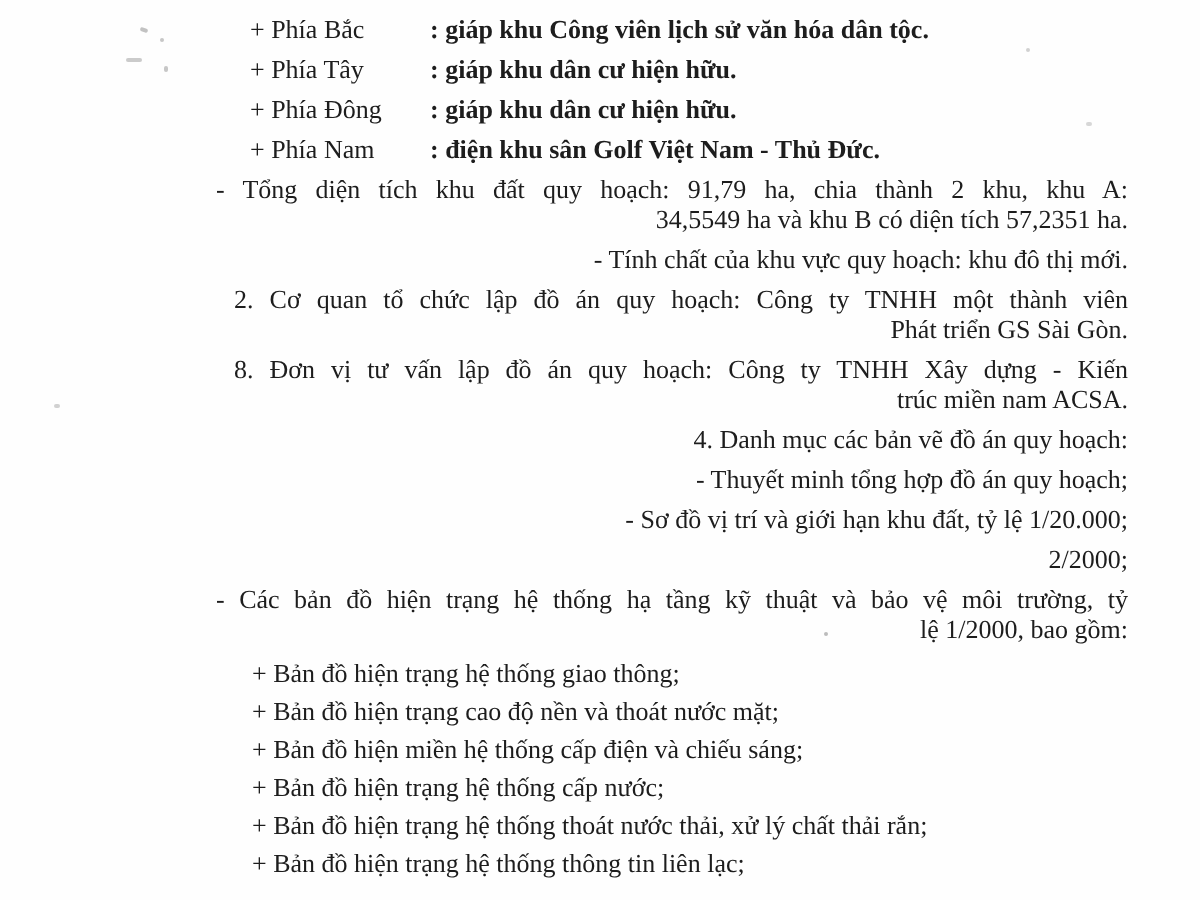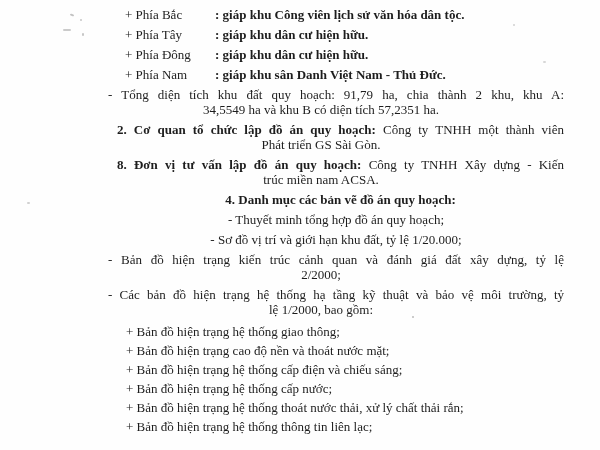--- a/index.html
+++ b/index.html
@@ -19,25 +19,25 @@
     top: 5px;
     width: 486px;
   }
   
   .b-list { margin-bottom: 2px; }
   .b-row { display: flex; line-height: 20px; }
   .b-label { margin-left: 47px; width: 90px; flex: 0 0 auto; }
   .b-value { flex: 1; font-weight: bold; }
   
   .para { margin: 0 0 5px 0; }
-  .line { line-height: 15px; text-align: center; }
+  .line { line-height: 15px; text-align: right; }
   .jfull { text-align: justify; text-align-last: justify; text-justify: inter-word; }
   .indent-dash { text-indent: 30px; }
   .indent-num  { text-indent: 39px; }
-  b { font-weight: bold; margin-top: 16px; }
+  b { font-weight: normal; margin-top: 16px; }
   
   .plus-list { margin: 0; }
   .plus-item { line-height: 19px; margin-left: 48px; }
   
   .speck { position: absolute; background: #8f8f8f; border-radius: 1px; }
 </style>
 </head>
 <body>
 
 <div class="page">
@@ -51,29 +51,32 @@
       <div class="b-row">
         <span class="b-label">+ Phía Tây</span>
         <span class="b-value">: giáp khu dân cư hiện hữu.</span>
       </div>
       <div class="b-row">
         <span class="b-label">+ Phía Đông</span>
         <span class="b-value">: giáp khu dân cư hiện hữu.</span>
       </div>
       <div class="b-row">
         <span class="b-label">+ Phía Nam</span>
-        <span class="b-value">: giáp khu sân Danh Việt Nam - Thủ Đức.</span>
+        <span class="b-value">: điện khu sân Golf Việt Nam - Thủ Đức.</span>
       </div>
     </div>
 
     <div class="para">
       <div class="line jfull indent-dash">- Tổng diện tích khu đất quy hoạch: 91,79 ha, chia thành 2 khu, khu A:</div>
       <div class="line">34,5549 ha và khu B có diện tích 57,2351 ha.</div>
     </div>
 
+    <div class="para">
+      <div class="line indent-dash">- Tính chất của khu vực quy hoạch: khu đô thị mới.</div>
+    </div>
 
     <div class="para">
       <div class="line jfull indent-num"><b>2. Cơ quan tổ chức lập đồ án quy hoạch:</b><span> Công ty TNHH một thành viên</span></div>
       <div class="line">Phát triển GS Sài Gòn.</div>
     </div>
 
     <div class="para">
       <div class="line jfull indent-num"><b>8. Đơn vị tư vấn lập đồ án quy hoạch:</b><span> Công ty TNHH Xây dựng - Kiến</span></div>
       <div class="line">trúc miền nam ACSA.</div>
     </div>
@@ -84,33 +87,32 @@
 
     <div class="para">
       <div class="line indent-dash">- Thuyết minh tổng hợp đồ án quy hoạch;</div>
     </div>
 
     <div class="para">
       <div class="line indent-dash">- Sơ đồ vị trí và giới hạn khu đất, tỷ lệ 1/20.000;</div>
     </div>
 
     <div class="para">
-      <div class="line jfull indent-dash">- Bản đồ hiện trạng kiến trúc cảnh quan và đánh giá đất xây dựng, tỷ lệ</div>
       <div class="line">2/2000;</div>
     </div>
 
     <div class="para">
       <div class="line jfull indent-dash">- Các bản đồ hiện trạng hệ thống hạ tầng kỹ thuật và bảo vệ môi trường, tỷ</div>
       <div class="line">lệ 1/2000, bao gồm:</div>
     </div>
 
     <div class="plus-list">
       <div class="plus-item">+ Bản đồ hiện trạng hệ thống giao thông;</div>
       <div class="plus-item">+ Bản đồ hiện trạng cao độ nền và thoát nước mặt;</div>
-      <div class="plus-item">+ Bản đồ hiện trạng hệ thống cấp điện và chiếu sáng;</div>
+      <div class="plus-item">+ Bản đồ hiện miền hệ thống cấp điện và chiếu sáng;</div>
       <div class="plus-item">+ Bản đồ hiện trạng hệ thống cấp nước;</div>
       <div class="plus-item">+ Bản đồ hiện trạng hệ thống thoát nước thải, xử lý chất thải rắn;</div>
       <div class="plus-item">+ Bản đồ hiện trạng hệ thống thông tin liên lạc;</div>
     </div>
 
   </div>
 
   <div class="speck" style="left:70px; top:14px; width:4px; height:2px; transform:rotate(20deg); opacity:.55;"></div>
   <div class="speck" style="left:80px; top:19px; width:2px; height:2px; opacity:.5;"></div>
   <div class="speck" style="left:63px; top:29px; width:8px; height:2px; opacity:.45;"></div>

